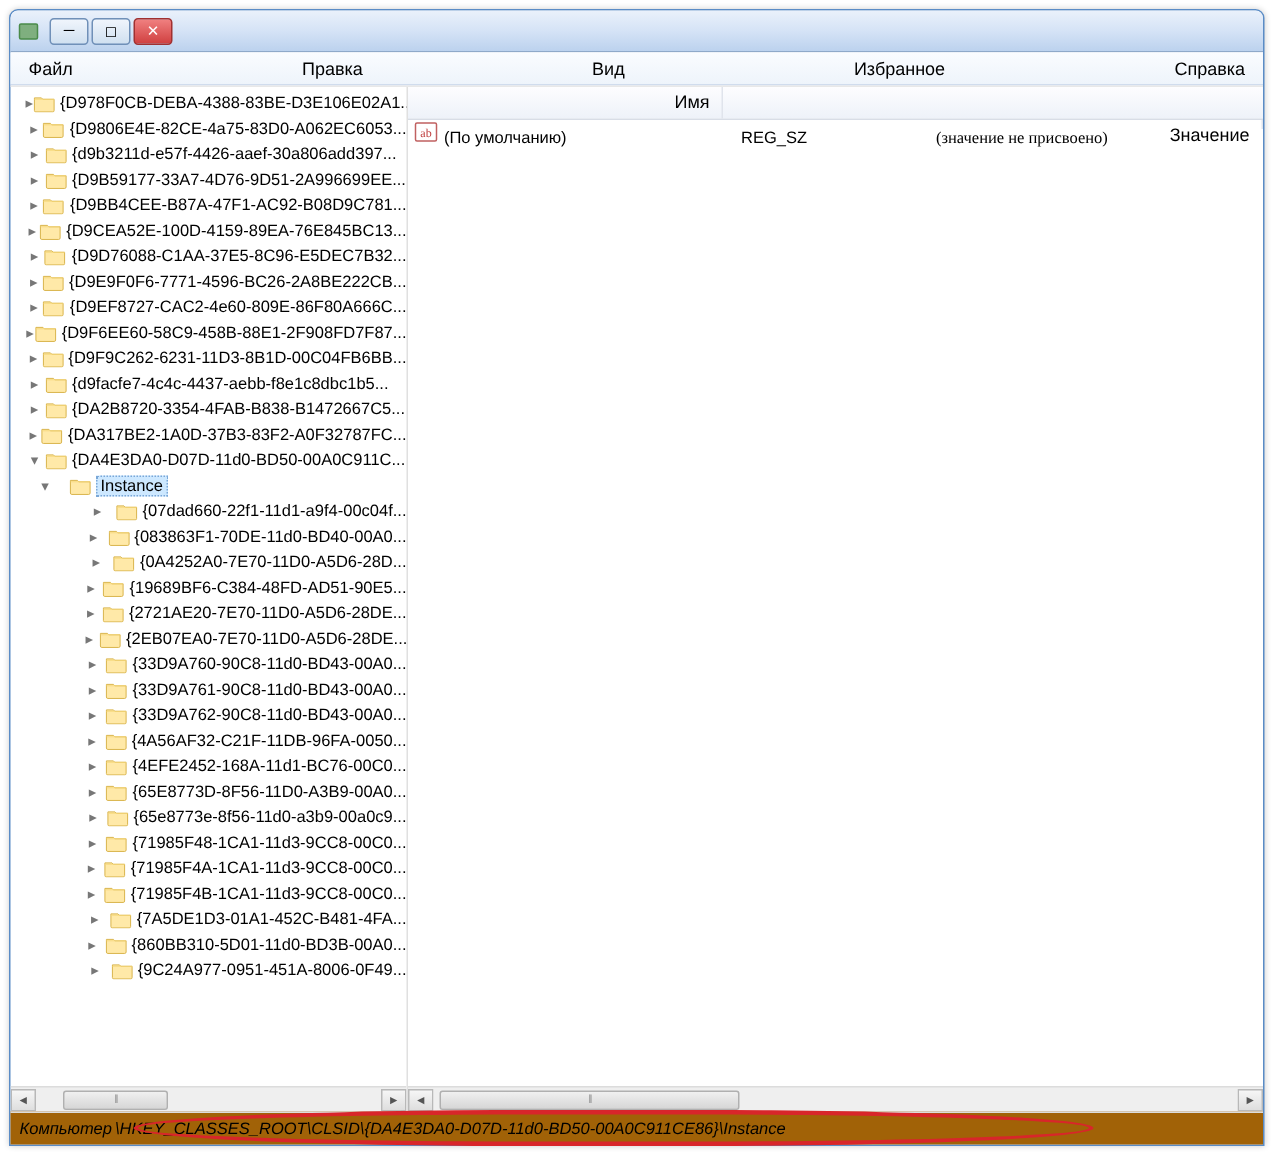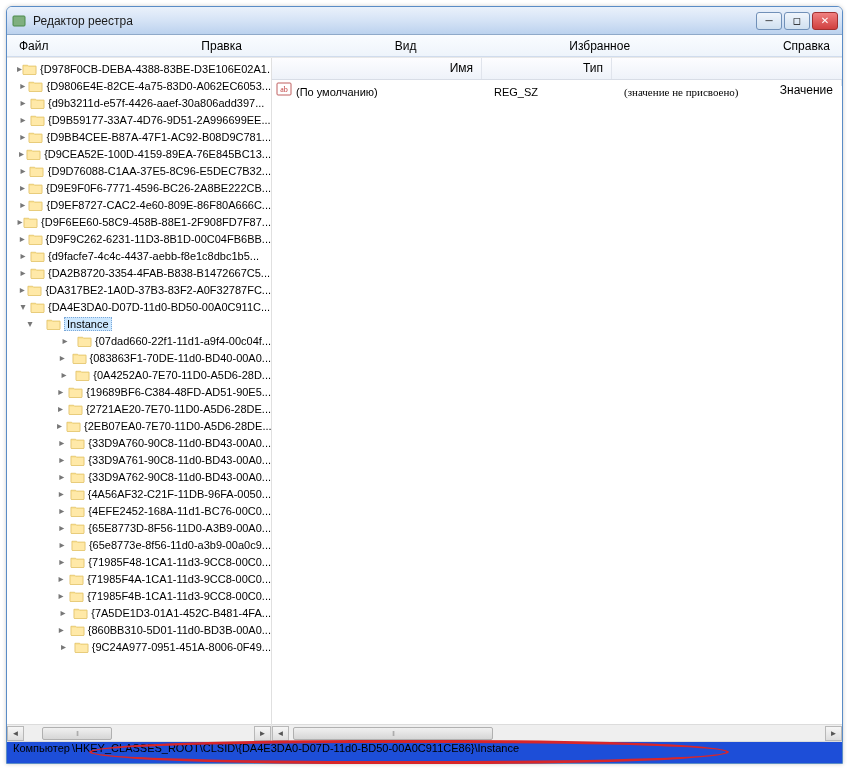--- a/index.html
+++ b/index.html
@@ -34,40 +34,39 @@
 .list-row { display: flex; height: 18px; align-items: flex-end; padding-left: 4px; font-size: 11px; }
 .list-row .vico { width: 16px; margin-right: 4px; }
 .list-row .vname { width: 198px; }
 .list-row .vtype { width: 130px; }
 .list-row .vval { flex: 1; font-family: Liberation Serif, serif; }
 .hscroll { height: 17px; background: #efefef; border-top: 1px solid #dcdcdc; display: flex; align-items: center; }
 .hs-btn { width: 17px; height: 15px; background: linear-gradient(to bottom,#f6f6f6,#dedede); border: 1px solid #b8b8b8; display: flex; align-items: center; justify-content: center; font-size: 8px; color: #555; }
 .hs-track { flex: 1; height: 15px; background: #efefef; position: relative; }
 .hs-thumb { position: absolute; height: 13px; top: 1px; background: linear-gradient(to bottom,#f0f0f0,#d6d6d6); border: 1px solid #b0b0b0; border-radius: 2px; display: flex; align-items: center; justify-content: center; }
 .hs-thumb::after { content: "|||"; font-size: 6px; color: #999; letter-spacing: -1px; }
-.statusbar { height: 22px; border-top: 1px solid #dcdcdc; display: flex; align-items: flex-start; padding: 0 6px; font-size: 11px; background: #1d4ed8; position: relative; }
+.statusbar { height: 22px; border-top: 1px solid #dcdcdc; display: flex; align-items: center; padding: 0 6px; font-size: 11px; background: #a16207; position: relative; font-style: italic; }
 .status-label { margin-right: 2px; }
 .status-path { color: #000; }
 .highlight-oval { position: absolute; border: 3px solid #d8262a; border-radius: 50%/60%; left: 82px; top: -2px; width: 640px; height: 24px; pointer-events: none; }
 svg.reg-icon rect { fill: #7faf7f; }
 </style>
 </head>
 <body>
 
 <div class="window">
   <div class="titlebar">
     <span class="titlebar-icon">
       <svg class="reg-icon" width="16" height="16" viewBox="0 0 16 16">
           <rect x="2" y="3" width="12" height="10" rx="1" fill="#8fcf8f" stroke="#4a8a4a" stroke-width="1"></rect>
           <rect x="4" y="5" width="3" height="2" fill="#4a8a4a"></rect>
           <rect x="4" y="8" width="3" height="2" fill="#4a8a4a"></rect>
           <rect x="8" y="5" width="4" height="5" fill="#cfe8cf"></rect>
         </svg>
     </span>
-    <span class="title-text">Редактор реестра</span>
     <div class="winbtns">
       <div class="winbtn">─</div>
       <div class="winbtn">◻</div>
       <div class="winbtn close">✕</div>
     </div>
   </div>
 
   <div class="menubar">
     <div class="menuitem"><span>Файл</span></div>
     <div class="menuitem"><span>Правка</span></div>
@@ -437,21 +436,20 @@
         <div class="hs-track">
           <div class="hs-thumb" style="left:18px;width:70px"></div>
         </div>
         <div class="hs-btn">►</div>
       </div>
     </div>
 
     <div class="list-pane">
       <div class="list-header">
         <div class="list-col c-name">Имя</div>
-        <div class="list-col c-type">Тип</div>
         <div class="list-col c-val">Значение</div>
       </div>
       <div class="list-body" id="list-body">
           <div class="list-row">
             <span class="vico"><svg width="16" height="14" viewBox="0 0 16 14">
                 <rect x="1" y="1" width="14" height="12" rx="1" fill="#fff" stroke="#c06060" stroke-width="1"></rect>
                 <text x="8" y="10" text-anchor="middle" font-size="8" fill="#c04040" font-family="Tahoma">ab</text>
               </svg></span>
             <span class="vname">(По умолчанию)</span>
             <span class="vtype">REG_SZ</span>

